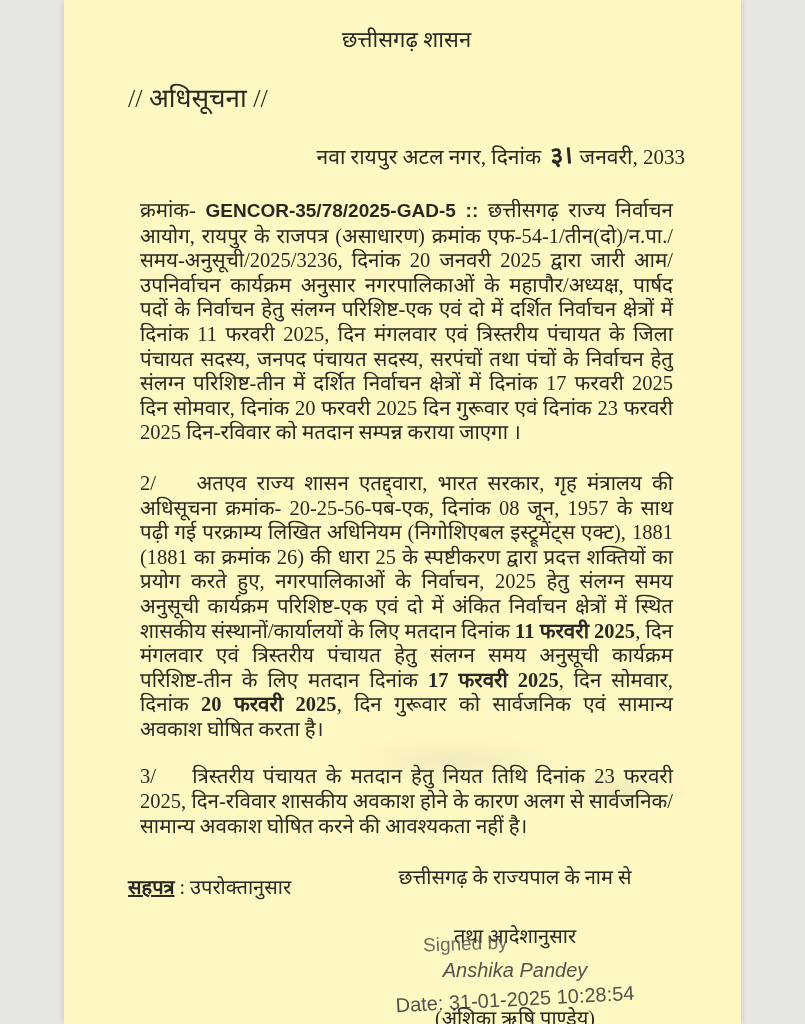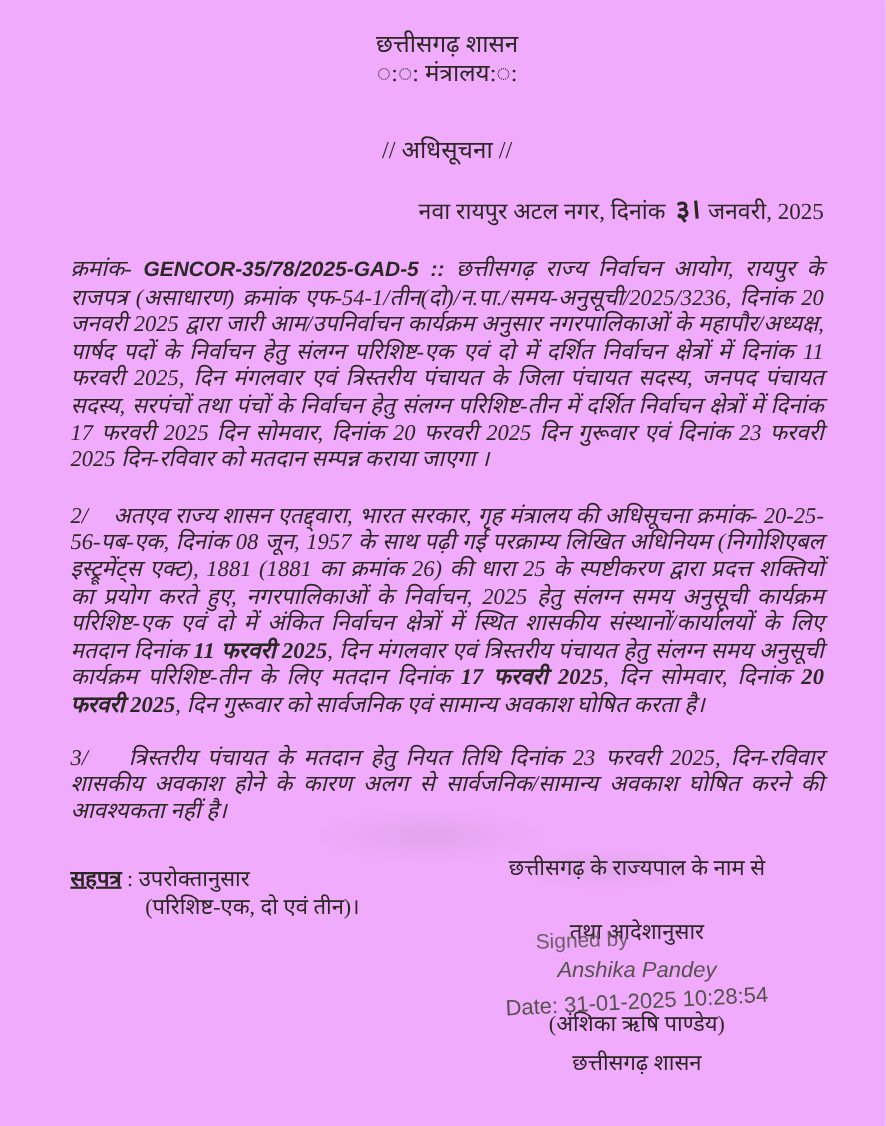--- a/index.html
+++ b/index.html
@@ -1,37 +1,37 @@
 <!DOCTYPE html>
 <html lang="hi"><head>
 <meta charset="utf-8">
 <style>
   html,body { margin:0; padding:0; background:#e8e6e2; }
   .page {
-    width:805px; height:1024px; margin:0 auto; position:relative;
-    background:#f0abfc;
+    width:677px; height:1024px; margin:0 auto; position:relative;
+    background:#fef9c3;
     color:#2b2823;
     font-family:"Liberation Serif","DejaVu Serif",serif;
     overflow:hidden;
     box-shadow:0 0 6px rgba(0,0,0,.15);
   }
   .content { padding:26px 56px 0 64px; position:relative; }
 
   .doc-header { text-align:center; font-size:22px; line-height:27px; }
   .doc-header div { white-space:nowrap; }
 
-  .notif-title { text-align:center; font-size:22px; margin-top:40px; }
+  .notif-title { text-align:left; font-size:26px; margin-top:26px; }
 
   .dateline { text-align:right; font-size:21px; margin-top:22px; }
   .handwritten-day {
     display:inline-block; font-size:25px; font-weight:600;
     transform:rotate(-5deg); margin:0 7px 0 9px;
   }
 
-  .para { font-size:20.5px; line-height:24.6px; text-align:justify; margin:0;font-style:italic; }
+  .para { font-size:20.5px; line-height:24.6px; text-align:justify; margin:12px; }
   .para-1 { margin-top:27px; }
   .para-2 { margin-top:26px; }
   .para-3 { margin-top:23px; }
   .ref-bold { font-family:"Liberation Sans","DejaVu Sans",sans-serif; font-weight:700; font-size:19px; }
   .b { font-weight:700; }
 
   .footer-row { display:flex; justify-content:space-between; margin-top:24px; }
 
   .enclosure { font-size:20px; line-height:26px; padding-top:12px; }
   .enclosure-label { font-weight:700; text-decoration:underline; }
@@ -65,40 +65,38 @@
 <body>
 
 <div class="page">
   <div class="smudge smudge-a"></div>
   <div class="smudge smudge-b"></div>
 
   <div class="content">
 
     <header class="doc-header">
       <div>छत्तीसगढ़ शासन</div>
-      <div>◌:◌: मंत्रालय:◌:</div>
     </header>
 
     <div class="notif-title">// अधिसूचना //</div>
 
     <div class="dateline">
-      <span>नवा रायपुर अटल नगर, दिनांक</span><span class="handwritten-day">३।</span><span>जनवरी, 2025</span>
+      <span>नवा रायपुर अटल नगर, दिनांक</span><span class="handwritten-day">३।</span><span>जनवरी, 2033</span>
     </div>
 
     <p class="para para-1"><span>क्रमांक- </span><span class="ref-bold">GENCOR-35/78/2025-GAD-5 ::</span><span> छत्तीसगढ़ राज्य निर्वाचन आयोग, रायपुर के राजपत्र (असाधारण) क्रमांक एफ-54-1/तीन(दो)/न.पा./समय-अनुसूची/2025/3236, दिनांक 20 जनवरी 2025 द्वारा जारी आम/उपनिर्वाचन कार्यक्रम अनुसार नगरपालिकाओं के महापौर/अध्यक्ष, पार्षद पदों के निर्वाचन हेतु संलग्न परिशिष्ट-एक एवं दो में दर्शित निर्वाचन क्षेत्रों में दिनांक 11 फरवरी 2025, दिन मंगलवार एवं त्रिस्तरीय पंचायत के जिला पंचायत सदस्य, जनपद पंचायत सदस्य, सरपंचों तथा पंचों के निर्वाचन हेतु संलग्न परिशिष्ट-तीन में दर्शित निर्वाचन क्षेत्रों में दिनांक 17 फरवरी 2025 दिन सोमवार, दिनांक 20 फरवरी 2025 दिन गुरूवार एवं दिनांक 23 फरवरी 2025 दिन-रविवार को मतदान सम्पन्न कराया जाएगा ।</span></p>
 
     <p class="para para-2"><span>2/&nbsp;&nbsp;&nbsp;&nbsp;अतएव राज्य शासन एतद्द्वारा, भारत सरकार, गृह मंत्रालय की अधिसूचना क्रमांक- 20-25-56-पब-एक, दिनांक 08 जून, 1957 के साथ पढ़ी गई परक्राम्य लिखित अधिनियम (निगोशिएबल इस्ट्रूमेंट्स एक्ट), 1881 (1881 का क्रमांक 26) की धारा 25 के स्पष्टीकरण द्वारा प्रदत्त शक्तियों का प्रयोग करते हुए, नगरपालिकाओं के निर्वाचन, 2025 हेतु संलग्न समय अनुसूची कार्यक्रम परिशिष्ट-एक एवं दो में अंकित निर्वाचन क्षेत्रों में स्थित शासकीय संस्थानों/कार्यालयों के लिए मतदान दिनांक </span><span class="b">11 फरवरी 2025</span><span>, दिन मंगलवार एवं त्रिस्तरीय पंचायत हेतु संलग्न समय अनुसूची कार्यक्रम परिशिष्ट-तीन के लिए मतदान दिनांक </span><span class="b">17 फरवरी 2025</span><span>, दिन सोमवार, दिनांक </span><span class="b">20 फरवरी 2025</span><span>, दिन गुरूवार को सार्वजनिक एवं सामान्य अवकाश घोषित करता है।</span></p>
 
     <p class="para para-3">3/&nbsp;&nbsp;&nbsp;&nbsp;त्रिस्तरीय पंचायत के मतदान हेतु नियत तिथि दिनांक 23 फरवरी 2025, दिन-रविवार शासकीय अवकाश होने के कारण अलग से सार्वजनिक/सामान्य अवकाश घोषित करने की आवश्यकता नहीं है।</p>
 
     <div class="footer-row">
 
       <div class="enclosure">
         <div><span class="enclosure-label">सहपत्र</span><span> : </span><span>उपरोक्तानुसार</span></div>
-        <div class="enclosure-detail">(परिशिष्ट-एक, दो एवं तीन)।</div>
       </div>
 
       <div class="sig-block">
         <div class="sig-line">छत्तीसगढ़ के राज्यपाल के नाम से</div>
         <div class="sig-overlap-1">
           <span>तथा आदेशानुसार</span>
           <span class="dsig dsig-signedby">Signed by</span>
         </div>
         <div class="dsig dsig-name">Anshika Pandey</div>
         <div class="sig-overlap-2">

